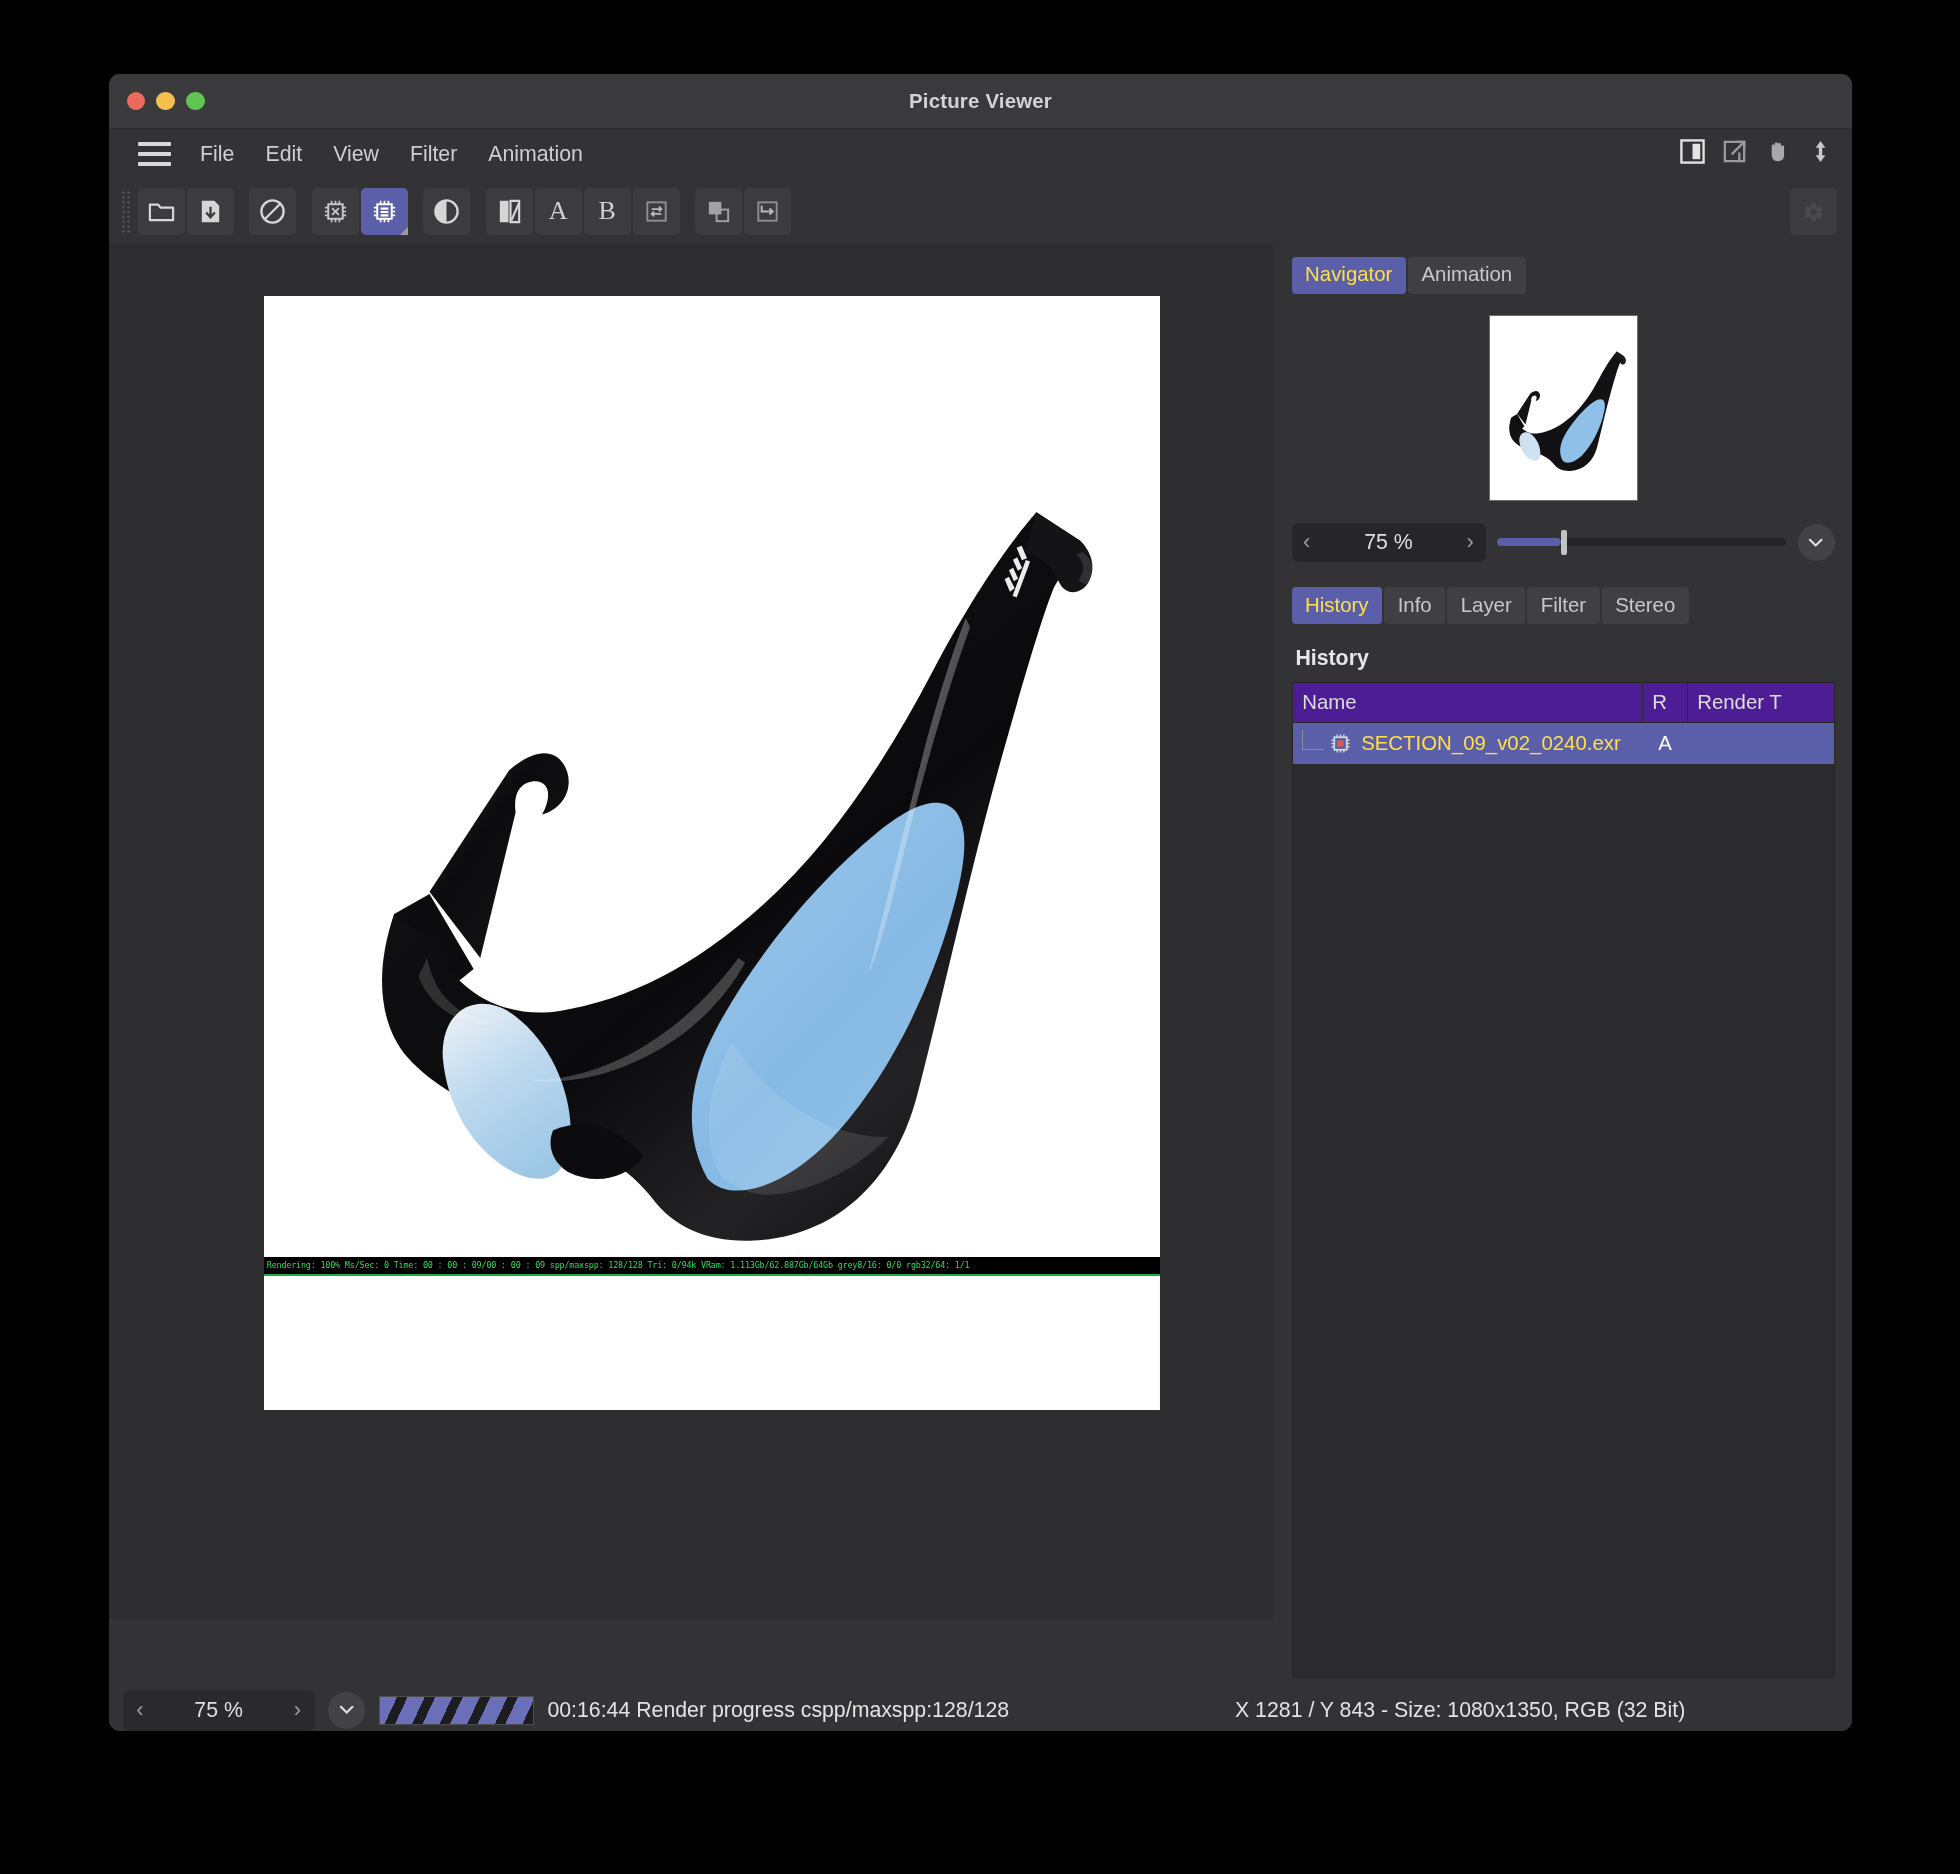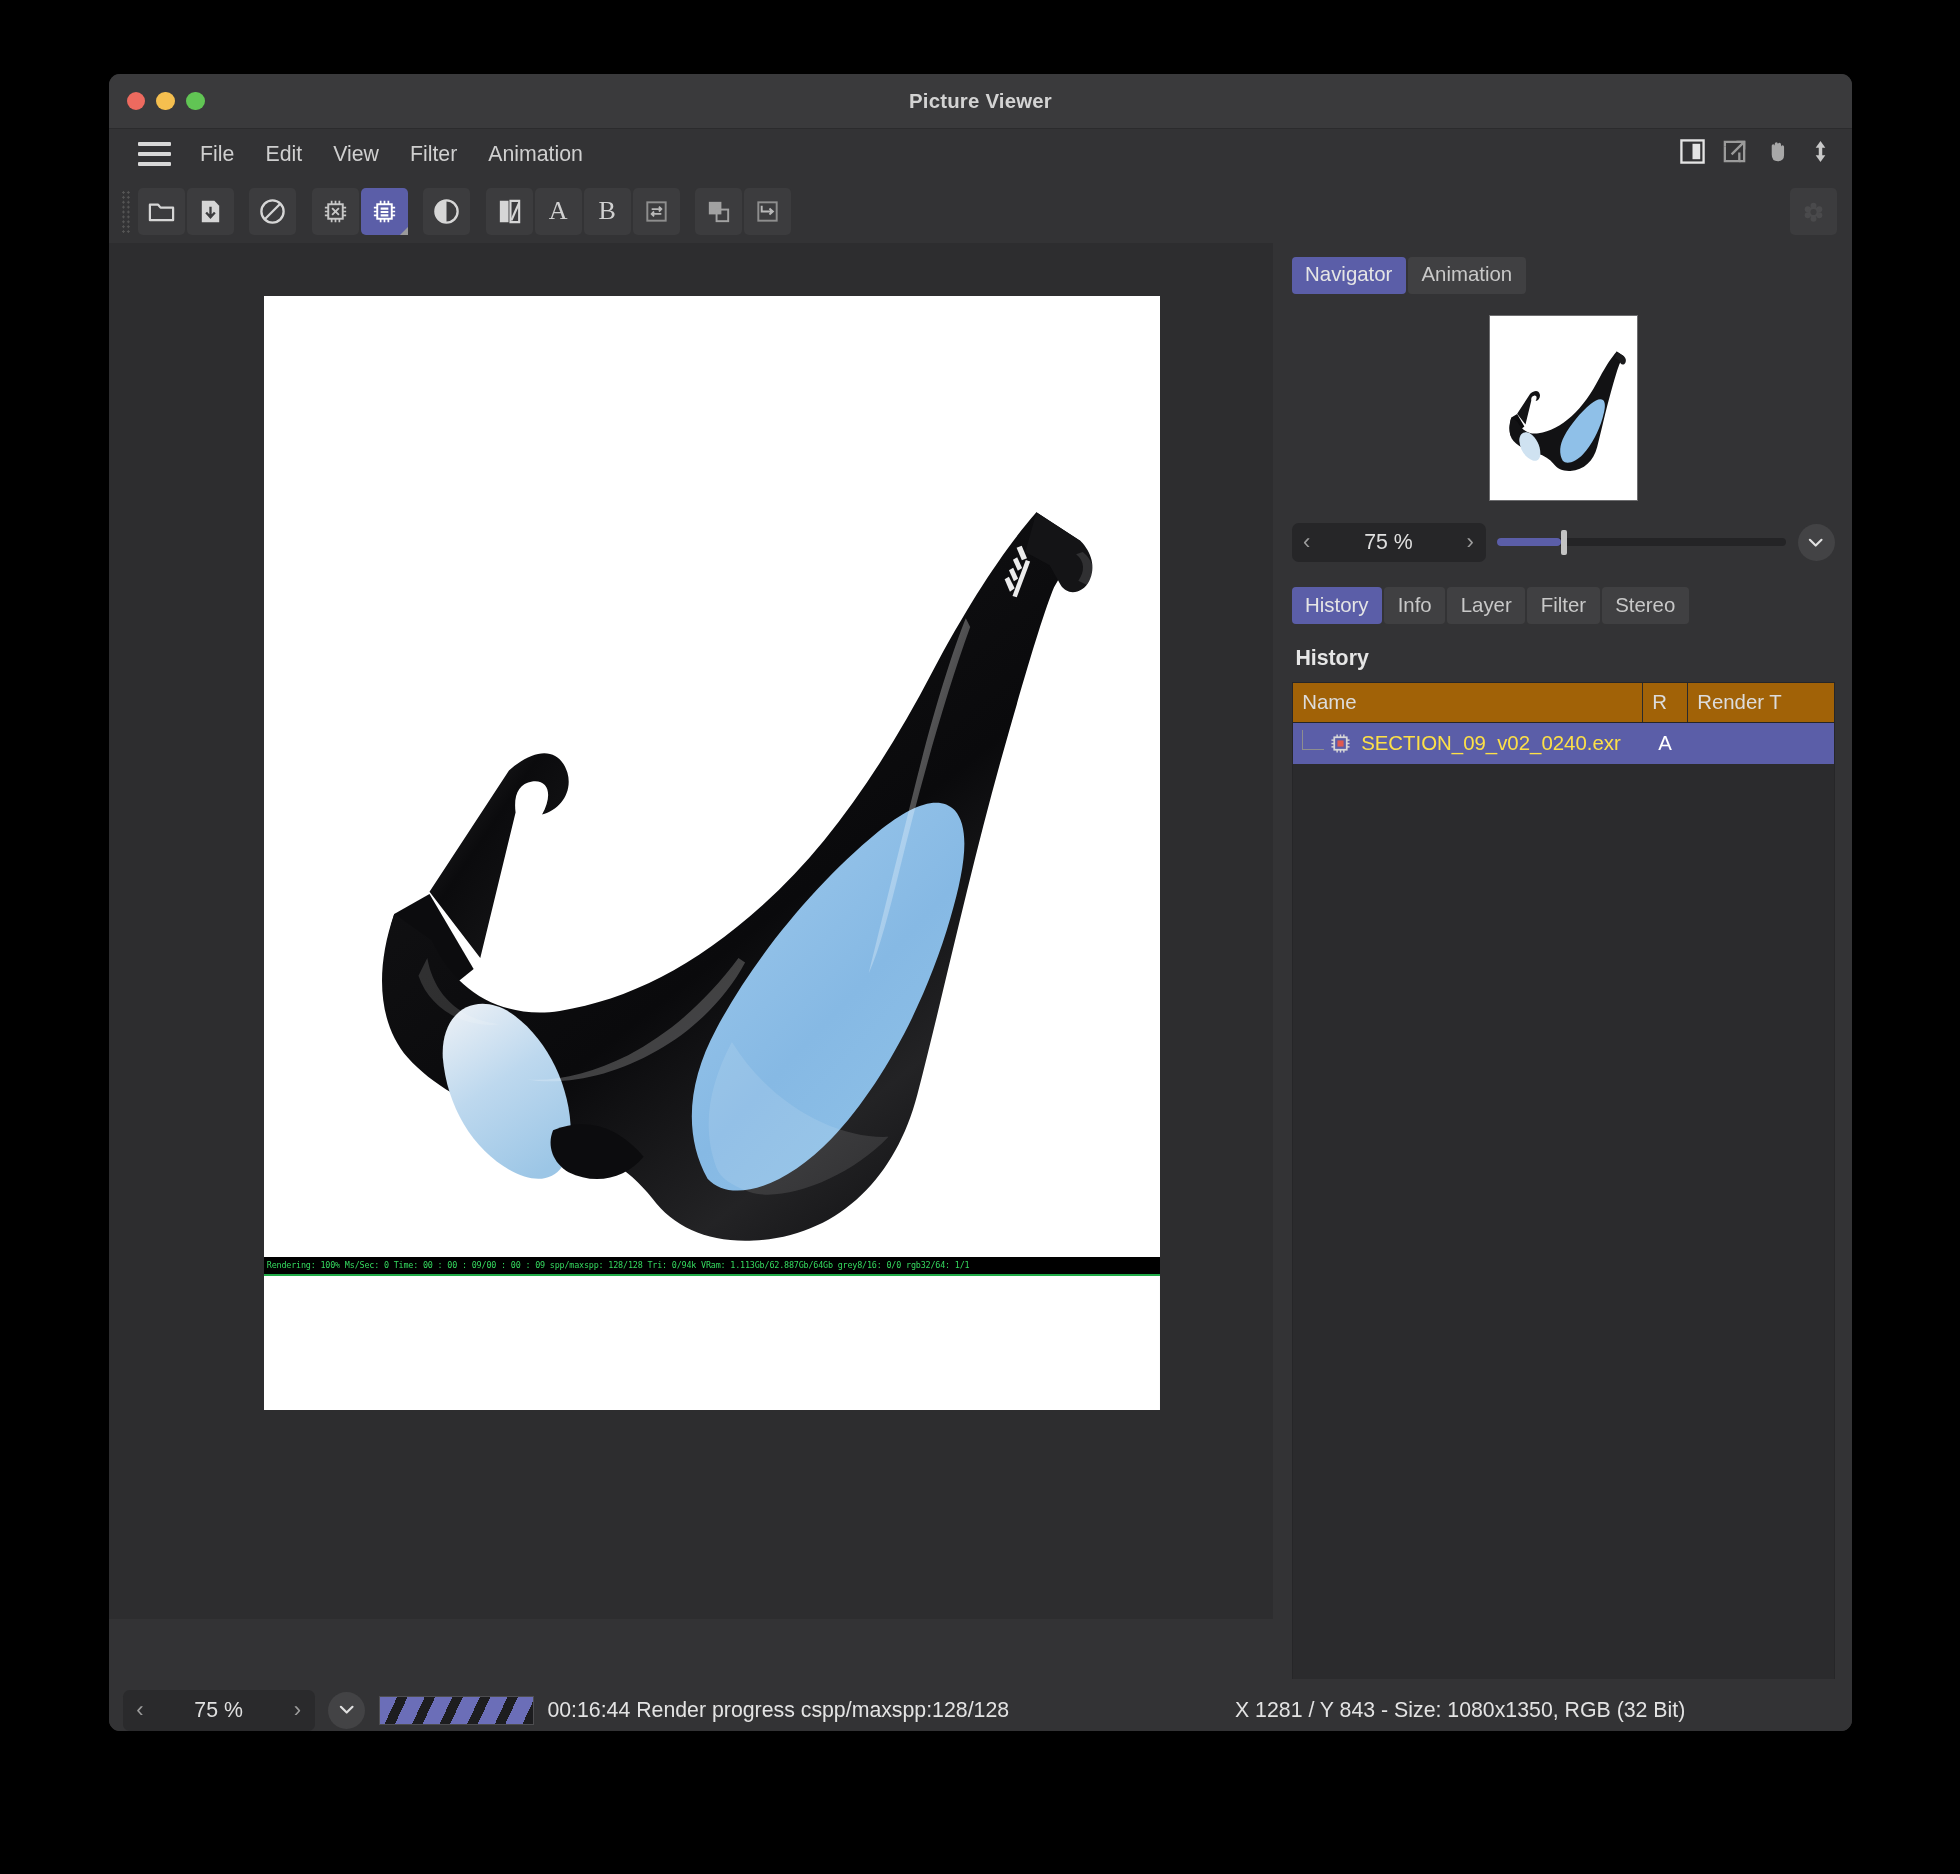--- a/index.html
+++ b/index.html
@@ -210,21 +210,21 @@
   .tabrow { display: flex; gap: 1.9px; margin-top: 13.6px; }
   .tab {
     background: #404042;
     color: #c8c8c8;
     font-size: 20.4px;
     padding: 6.8px 13.6px 7.8px 13.6px;
     border-radius: 3.9px;
     cursor: pointer;
     white-space: nowrap;
   }
-  .tab.active { background: #5b5ea8; color: #e5e5e5; }
+  .tab.active { background: #5b5ea8; color: #fde047; }
 
   #navigator-thumb-wrap {
     margin: 21.3px auto 0 auto;
     width: 147px;
     height: 184px;
     background: #ffffff;
     border: 1.9px solid #6d6d6f;
     position: relative;
     overflow: hidden;
   }
@@ -308,21 +308,21 @@
 
   #history-table {
     border: 1px solid #262628;
     background: #2b2b2d;
     height: 999px;
     box-sizing: border-box;
     overflow: hidden;
   }
   .ht-head {
     display: flex;
-    background: #a16207;
+    background: #4c1d95;
     border-bottom: 1px solid #262628;
     height: 39px;
     align-items: center;
   }
   .ht-head div {
     color: #dcdcdc;
     font-size: 20.4px;
     padding-left: 9.7px;
     border-right: 1px solid #2a2a2c;
     height: 100%;

